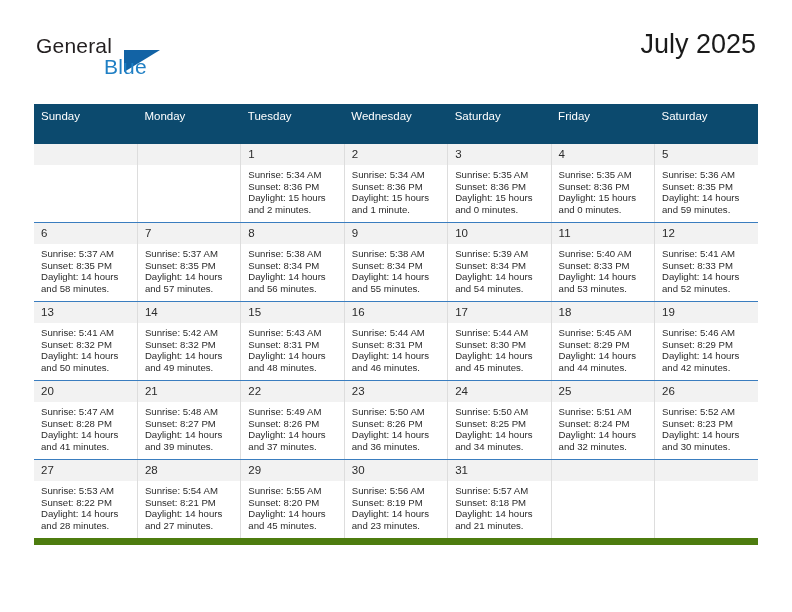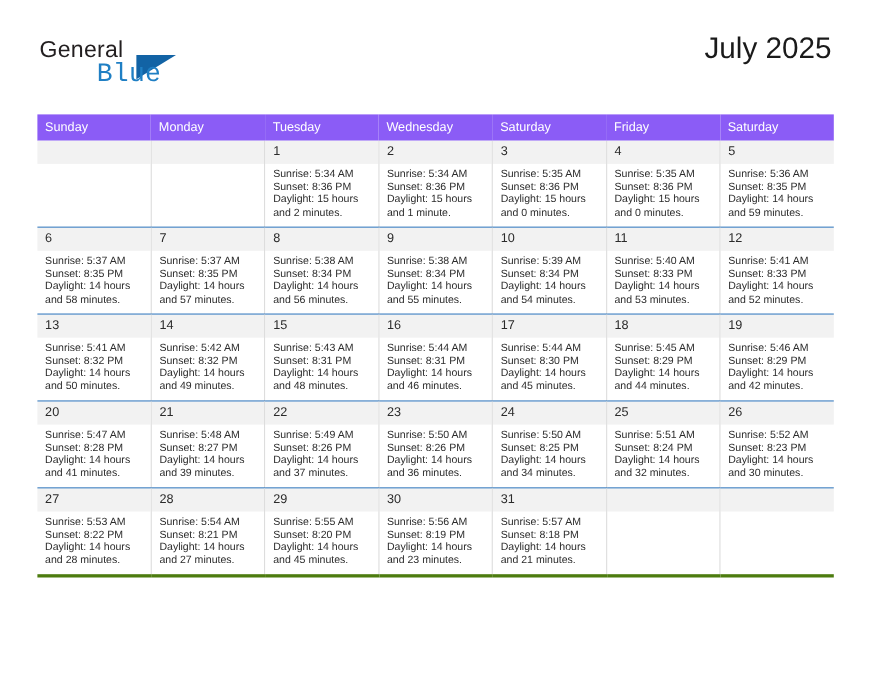--- a/index.html
+++ b/index.html
@@ -42,26 +42,26 @@
     position: absolute;
     left: 0;
     top: 0;
     font-size: 21px;
     letter-spacing: 0.2px;
     color: #231f20;
     font-family: "Liberation Sans", sans-serif;
   }
   .logo-blue {
     position: absolute;
-    left: 52px;
+    left: 68px;
     top: 21px;
-    font-size: 24px;
+    font-size: 21px;
     letter-spacing: 0.2px;
     color: #1f7fc4;
-    font-family: Liberation Mono, monospace;
+    font-family: Liberation Sans, sans-serif;
   }
   .logo-triangle {
     position: absolute;
     left: 88px;
     top: 16px;
     width: 0;
     height: 0;
     border-left: 36px solid #1263a5;
     border-bottom: 22px solid transparent;
   }
@@ -92,43 +92,43 @@
   
   .calendar {
     position: absolute;
     left: 34px;
     top: 104px;
     width: 724px;
     border-collapse: collapse;
     table-layout: fixed;
   }
   .calendar th {
-    background: #8b5cf6;
+    background: #0c4a6e;
     color: #ffffff;
     font-size: 11.5px;
     font-weight: normal;
     text-align: left;
-    padding: 6px 0 6px 7px;
+    padding: 6px 0 22px 7px;
     height: 12px;
     border: none;
   }
   .calendar td {
     vertical-align: top;
     padding: 0;
     width: 103.43px;
     border-right: 1px solid #dddddd;
     border-bottom: 1px solid #3a7dbf;
     background: #ffffff;
     height: 78px;
   }
   .calendar td:last-child {
     border-right: none;
   }
   .calendar tr:last-child td {
-    border-bottom: 3px solid #4d7c0f;
+    border-bottom: 7px solid #4d7c0f;
   }
   .daynum {
     display: block;
     background: #f2f2f2;
     font-size: 11.5px;
     color: #2b2b2b;
     padding: 4px 0 4px 7px;
     height: 13px;
     line-height: 13px;
     min-height: 13px;

